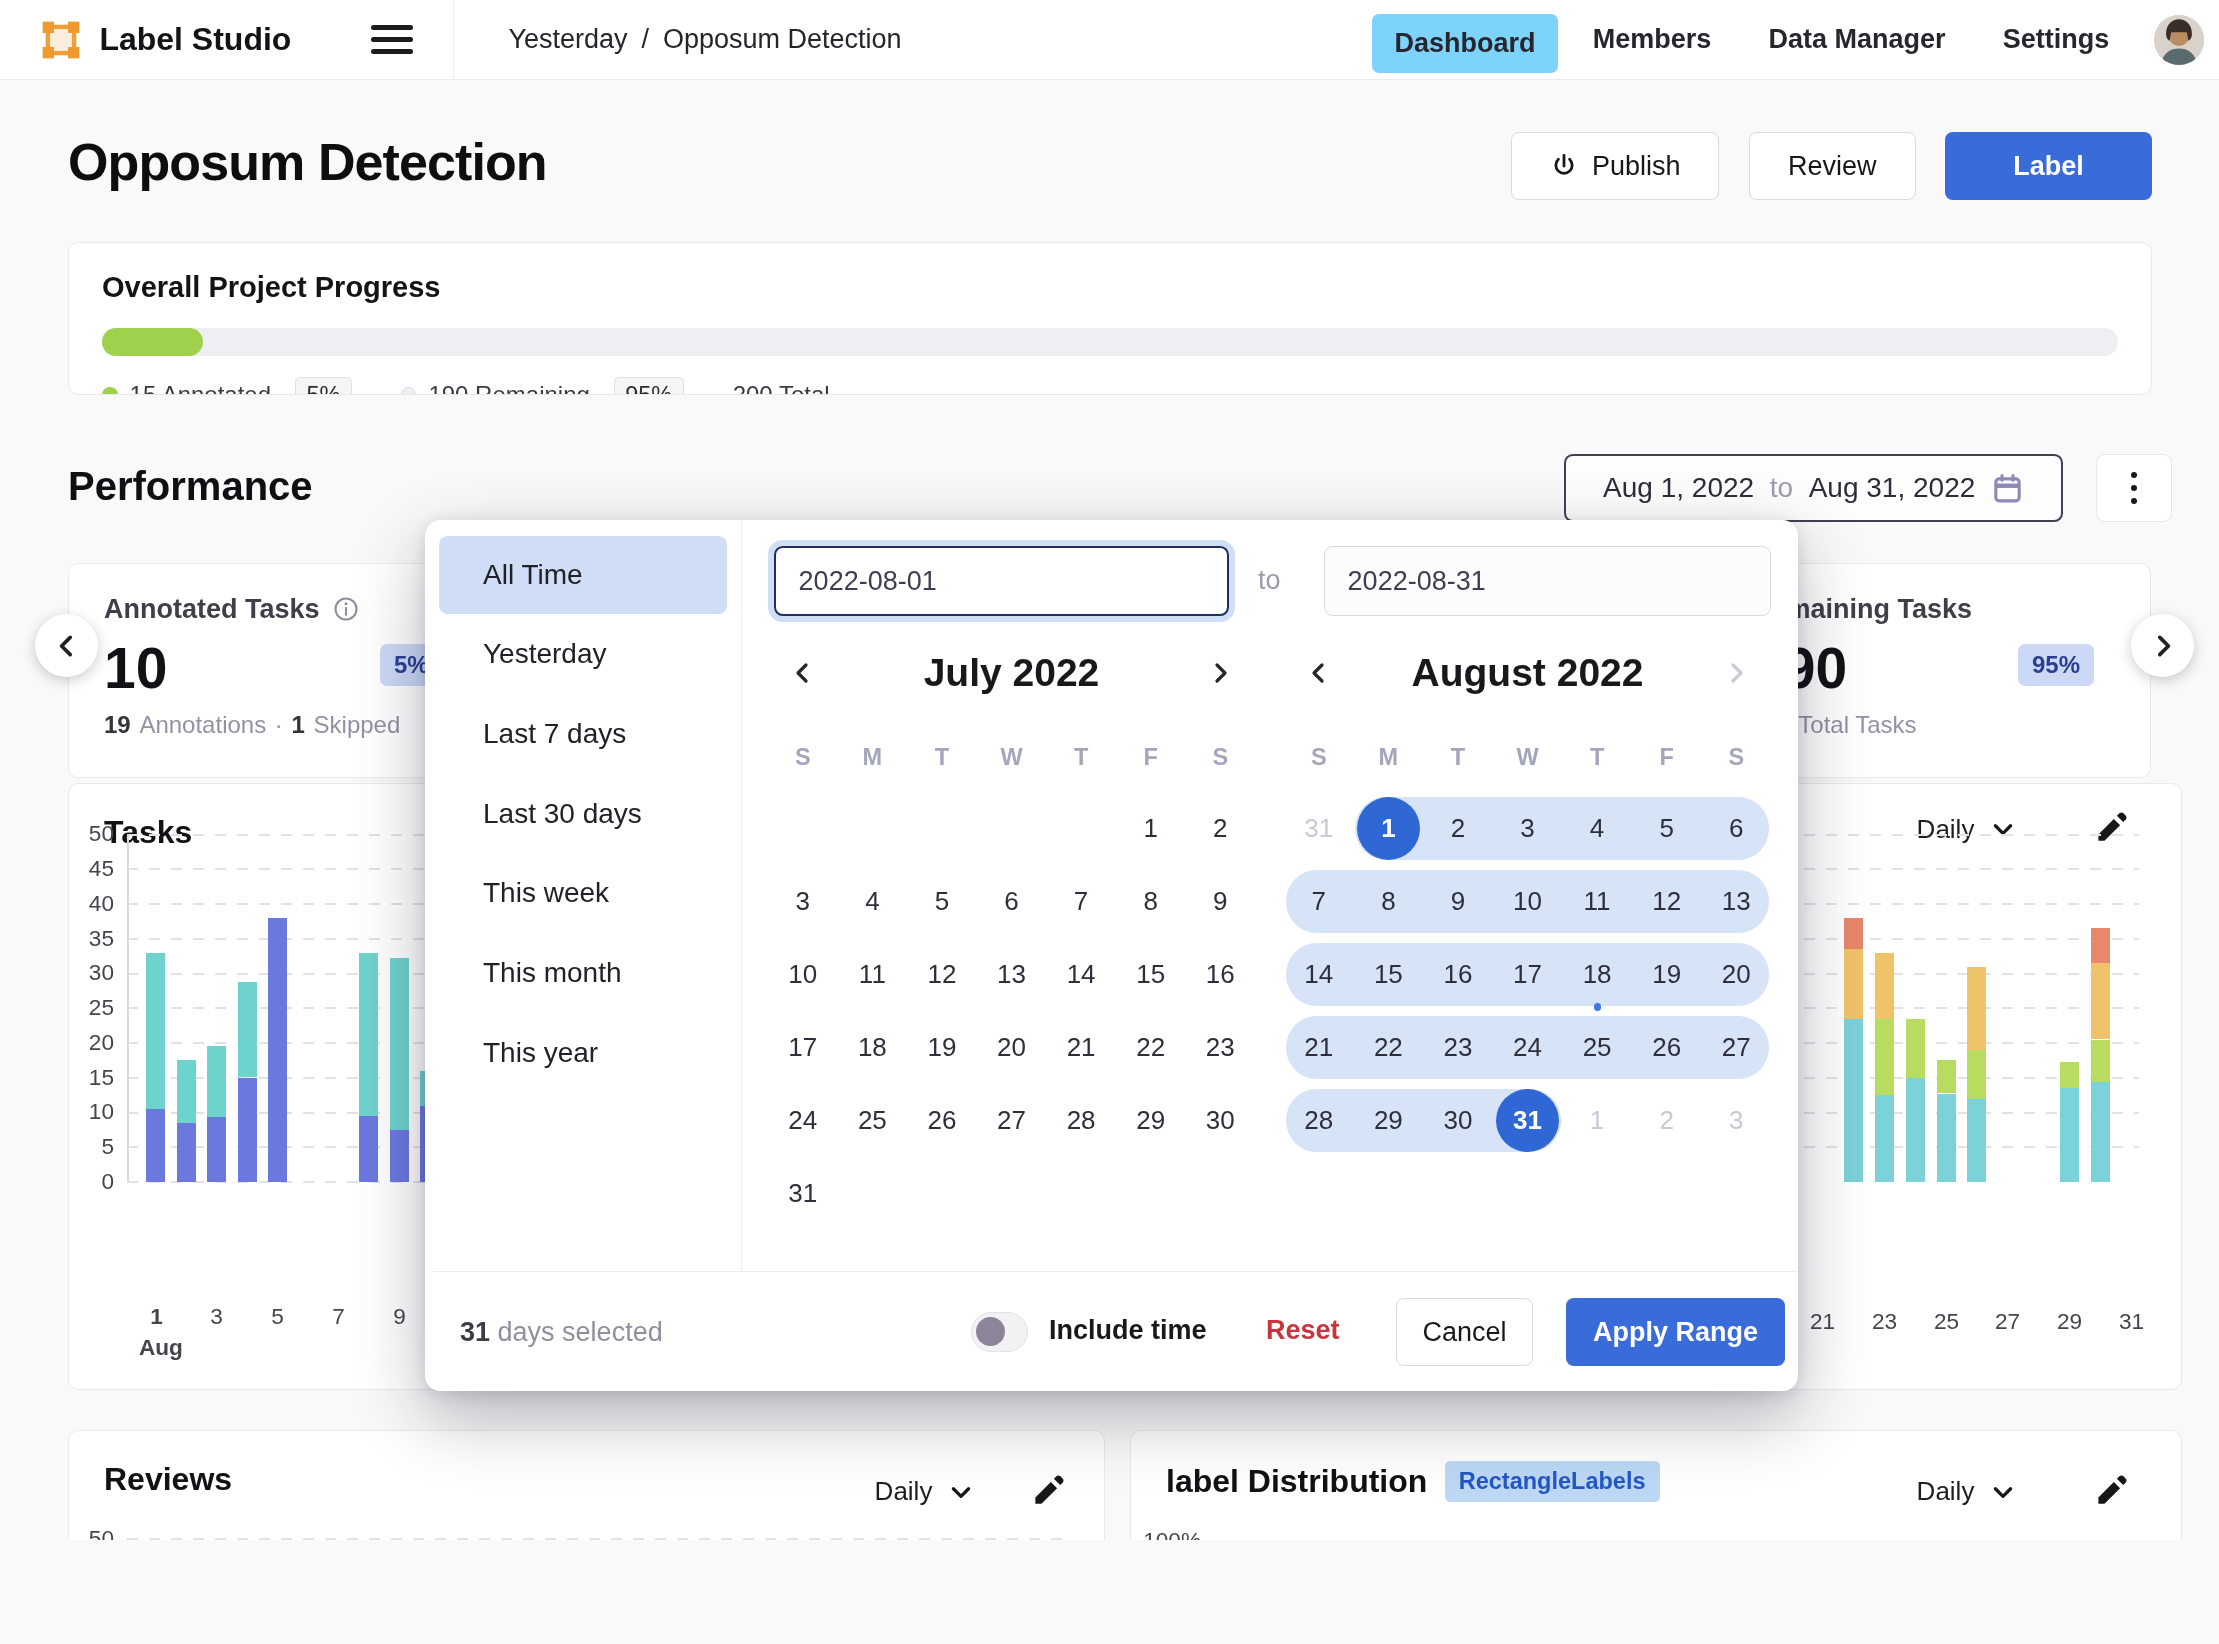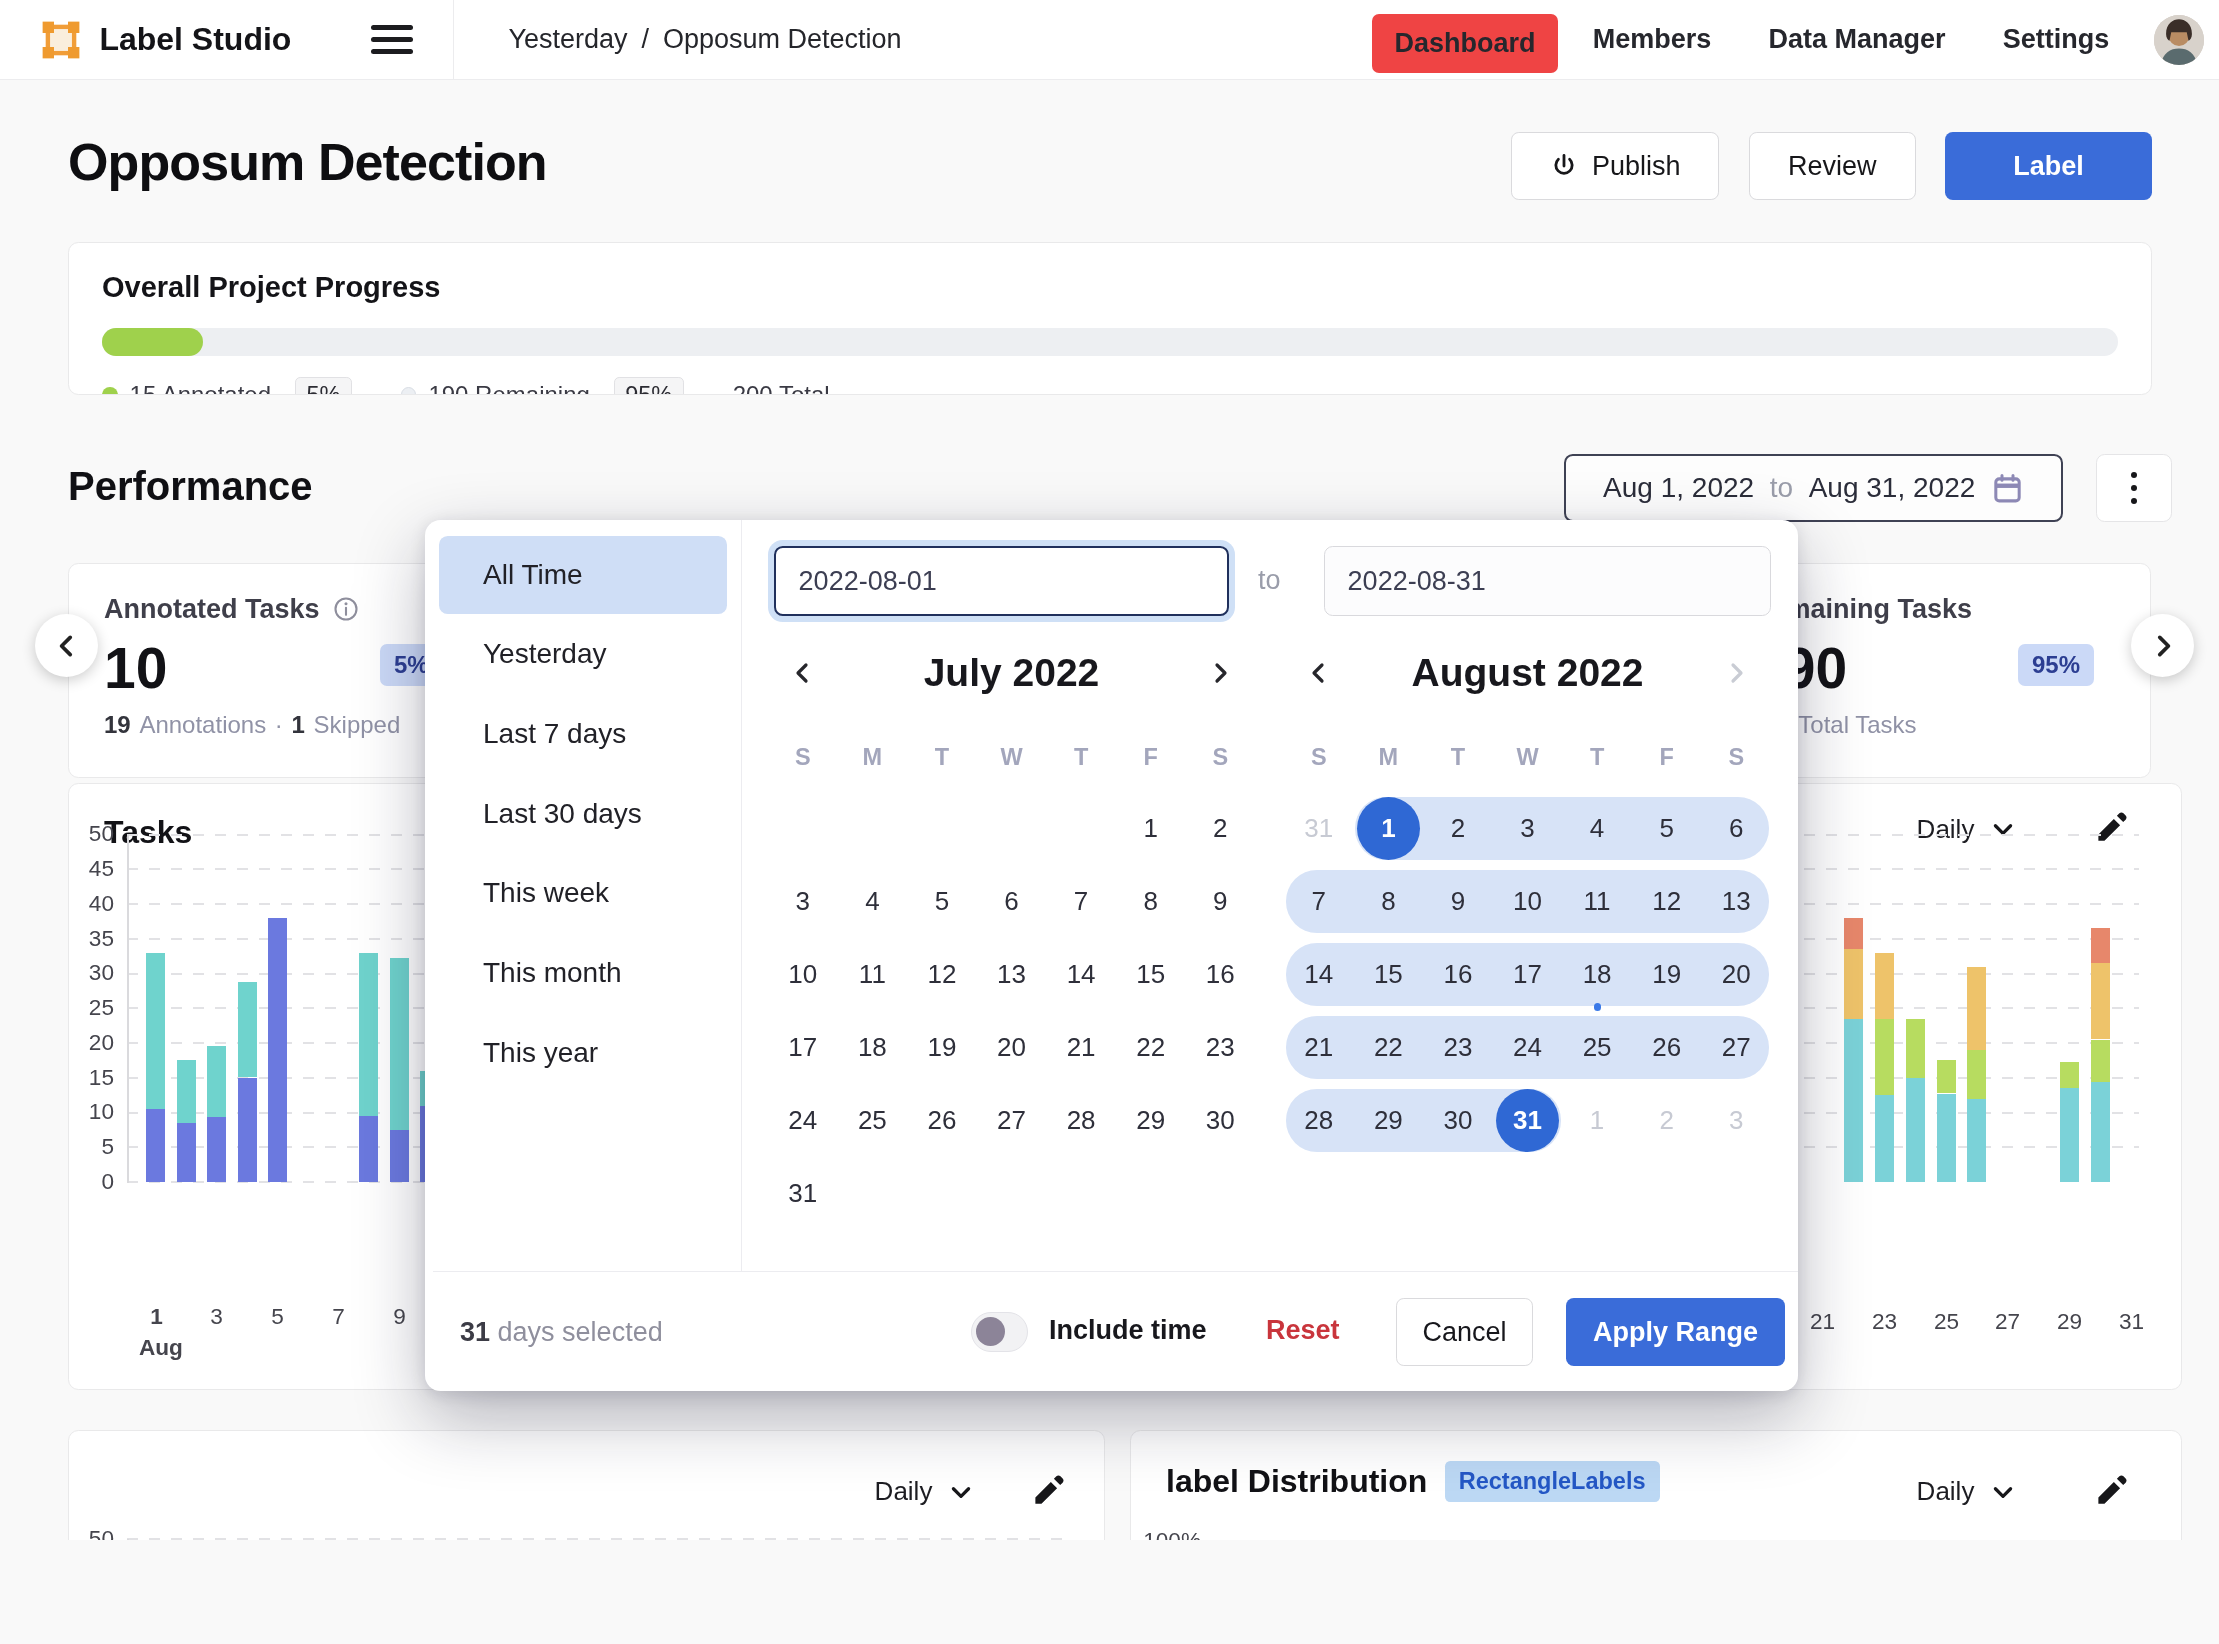--- a/index.html
+++ b/index.html
@@ -10,21 +10,21 @@
   .topbar{position:absolute;left:0;top:0;width:2220px;height:80px;background:#fff;
           border-bottom:0.9px solid #ececee;display:flex;align-items:center;z-index:30;}
   .brand{display:flex;align-items:center;margin-left:40px;}
   .brand-name{font-size:32px;font-weight:700;margin-left:17.4px;color:#141418;}
   .hamburger{margin-left:80px;width:42px;height:29.5px;display:flex;flex-direction:column;justify-content:space-between;cursor:pointer;}
   .hamburger div{height:5.2px;background:#1c1c1f;border-radius:2.6px;}
   .tb-divider{height:80px;border-left:0.9px solid #ececee;margin-left:40px;}
   .breadcrumb{display:flex;align-items:center;gap:14px;margin-left:54px;font-size:27px;color:#25262b;}
   .topnav{margin-left:auto;display:flex;align-items:center;gap:12px;}
   .topnav .nav-item{font-size:27px;font-weight:600;color:#26272d;padding:14px 22.6px;border-radius:7px;cursor:pointer;}
-  .topnav .nav-item.active{background:#ef4444;margin-top:8px;}
+  .topnav .nav-item.active{background:#7dd3fc;margin-top:8px;}
   .avatar{width:50px;height:50px;border-radius:50%;overflow:hidden;margin:0 15.6px 0 22.6px;flex:none;background:#cfc6bd;}
   
   .page-title{position:absolute;left:68px;top:132px;font-size:52px;font-weight:800;color:#0e0e11;letter-spacing:-0.9px;}
   .hdr-buttons{position:absolute;right:68px;top:132px;display:flex;gap:29.5px;height:68px;}
   .btn{display:flex;align-items:center;justify-content:center;height:68px;border-radius:7.8px;
        font-size:27px;font-weight:500;cursor:pointer;}
   .btn.ghost{background:#fff;border:1.7px solid #dadadd;padding:0 38px;color:#17171a;gap:14px;}
   .btn.primary{background:var(--primary);color:#fff;width:207px;font-weight:600;}
   
   .card{background:#fff;border:0.9px solid #e9e9ea;border-radius:10.4px;position:absolute;overflow:hidden;}
@@ -380,20 +380,21 @@
         <div class="xtick" style="left: 921px; top: 525px; width: 35px;">29</div>
         <div class="xtick" style="left: 983px; top: 525px; width: 35px;">31</div>
       </div>
     <div class="legend-row" style="left:87px;top:569px;">
       <span class="dot" style="width:19px;height:19px;background:#e7876b;"></span>
       <span>Skipped</span>
     </div>
   </div>
 
   <div class="card" id="reviews-card">
+    <div class="chart-title">Reviews</div>
     <div class="daily-ctl" style="right:130px;top:45px;">
       <span>Daily</span>
       <svg width="26" height="26" viewBox="0 0 24 24" fill="none" stroke="#17171a" stroke-width="3" stroke-linecap="round" stroke-linejoin="round">
           <path d="M5 9l7 7 7-7"></path>
         </svg>
     </div>
     <svg class="pencil" style="right:38px;top:42px;" width="35" height="35" viewBox="0 0 24 24" fill="#17171a">
         <path d="M13.6 6.1l4.3 4.3L7.2 21H3v-4.2L13.6 6.1zM17.4 2.3c.8-.8 2-.8 2.8 0l1.5 1.5c.8.8.8 2 0 2.8l-1.7 1.7-4.3-4.3 1.7-1.7z"></path>
       </svg>
     <div class="plot" id="reviews-plot">

